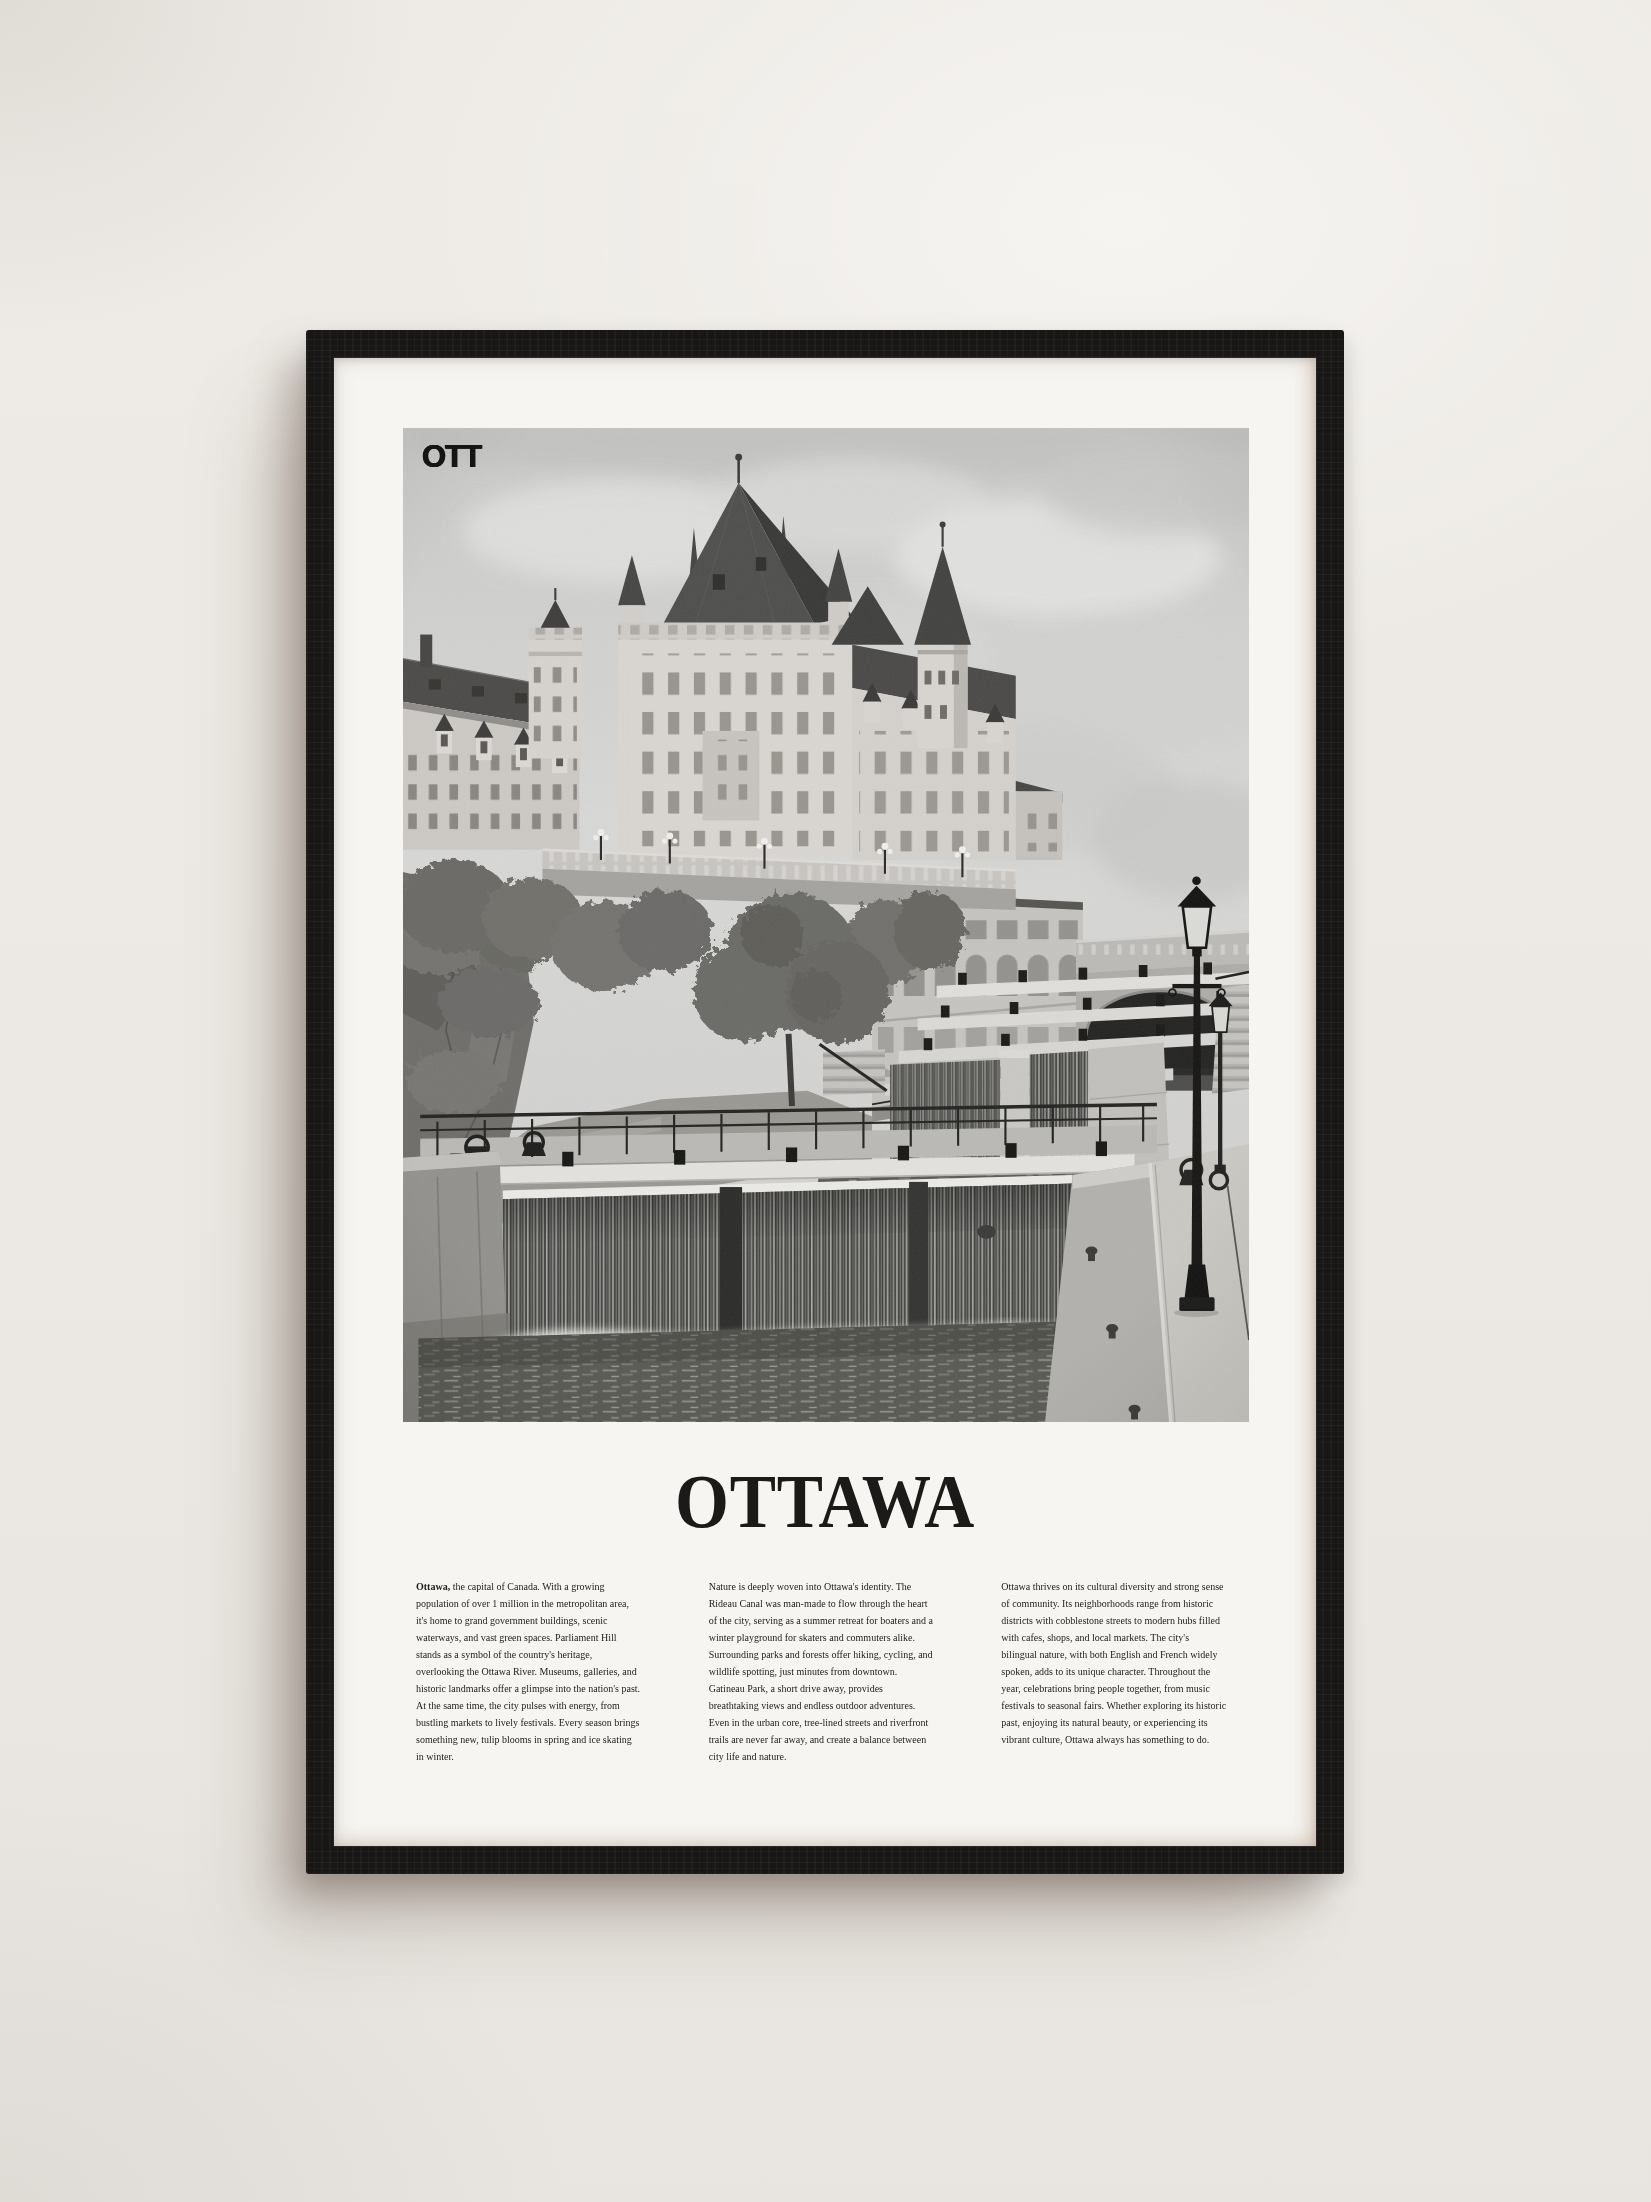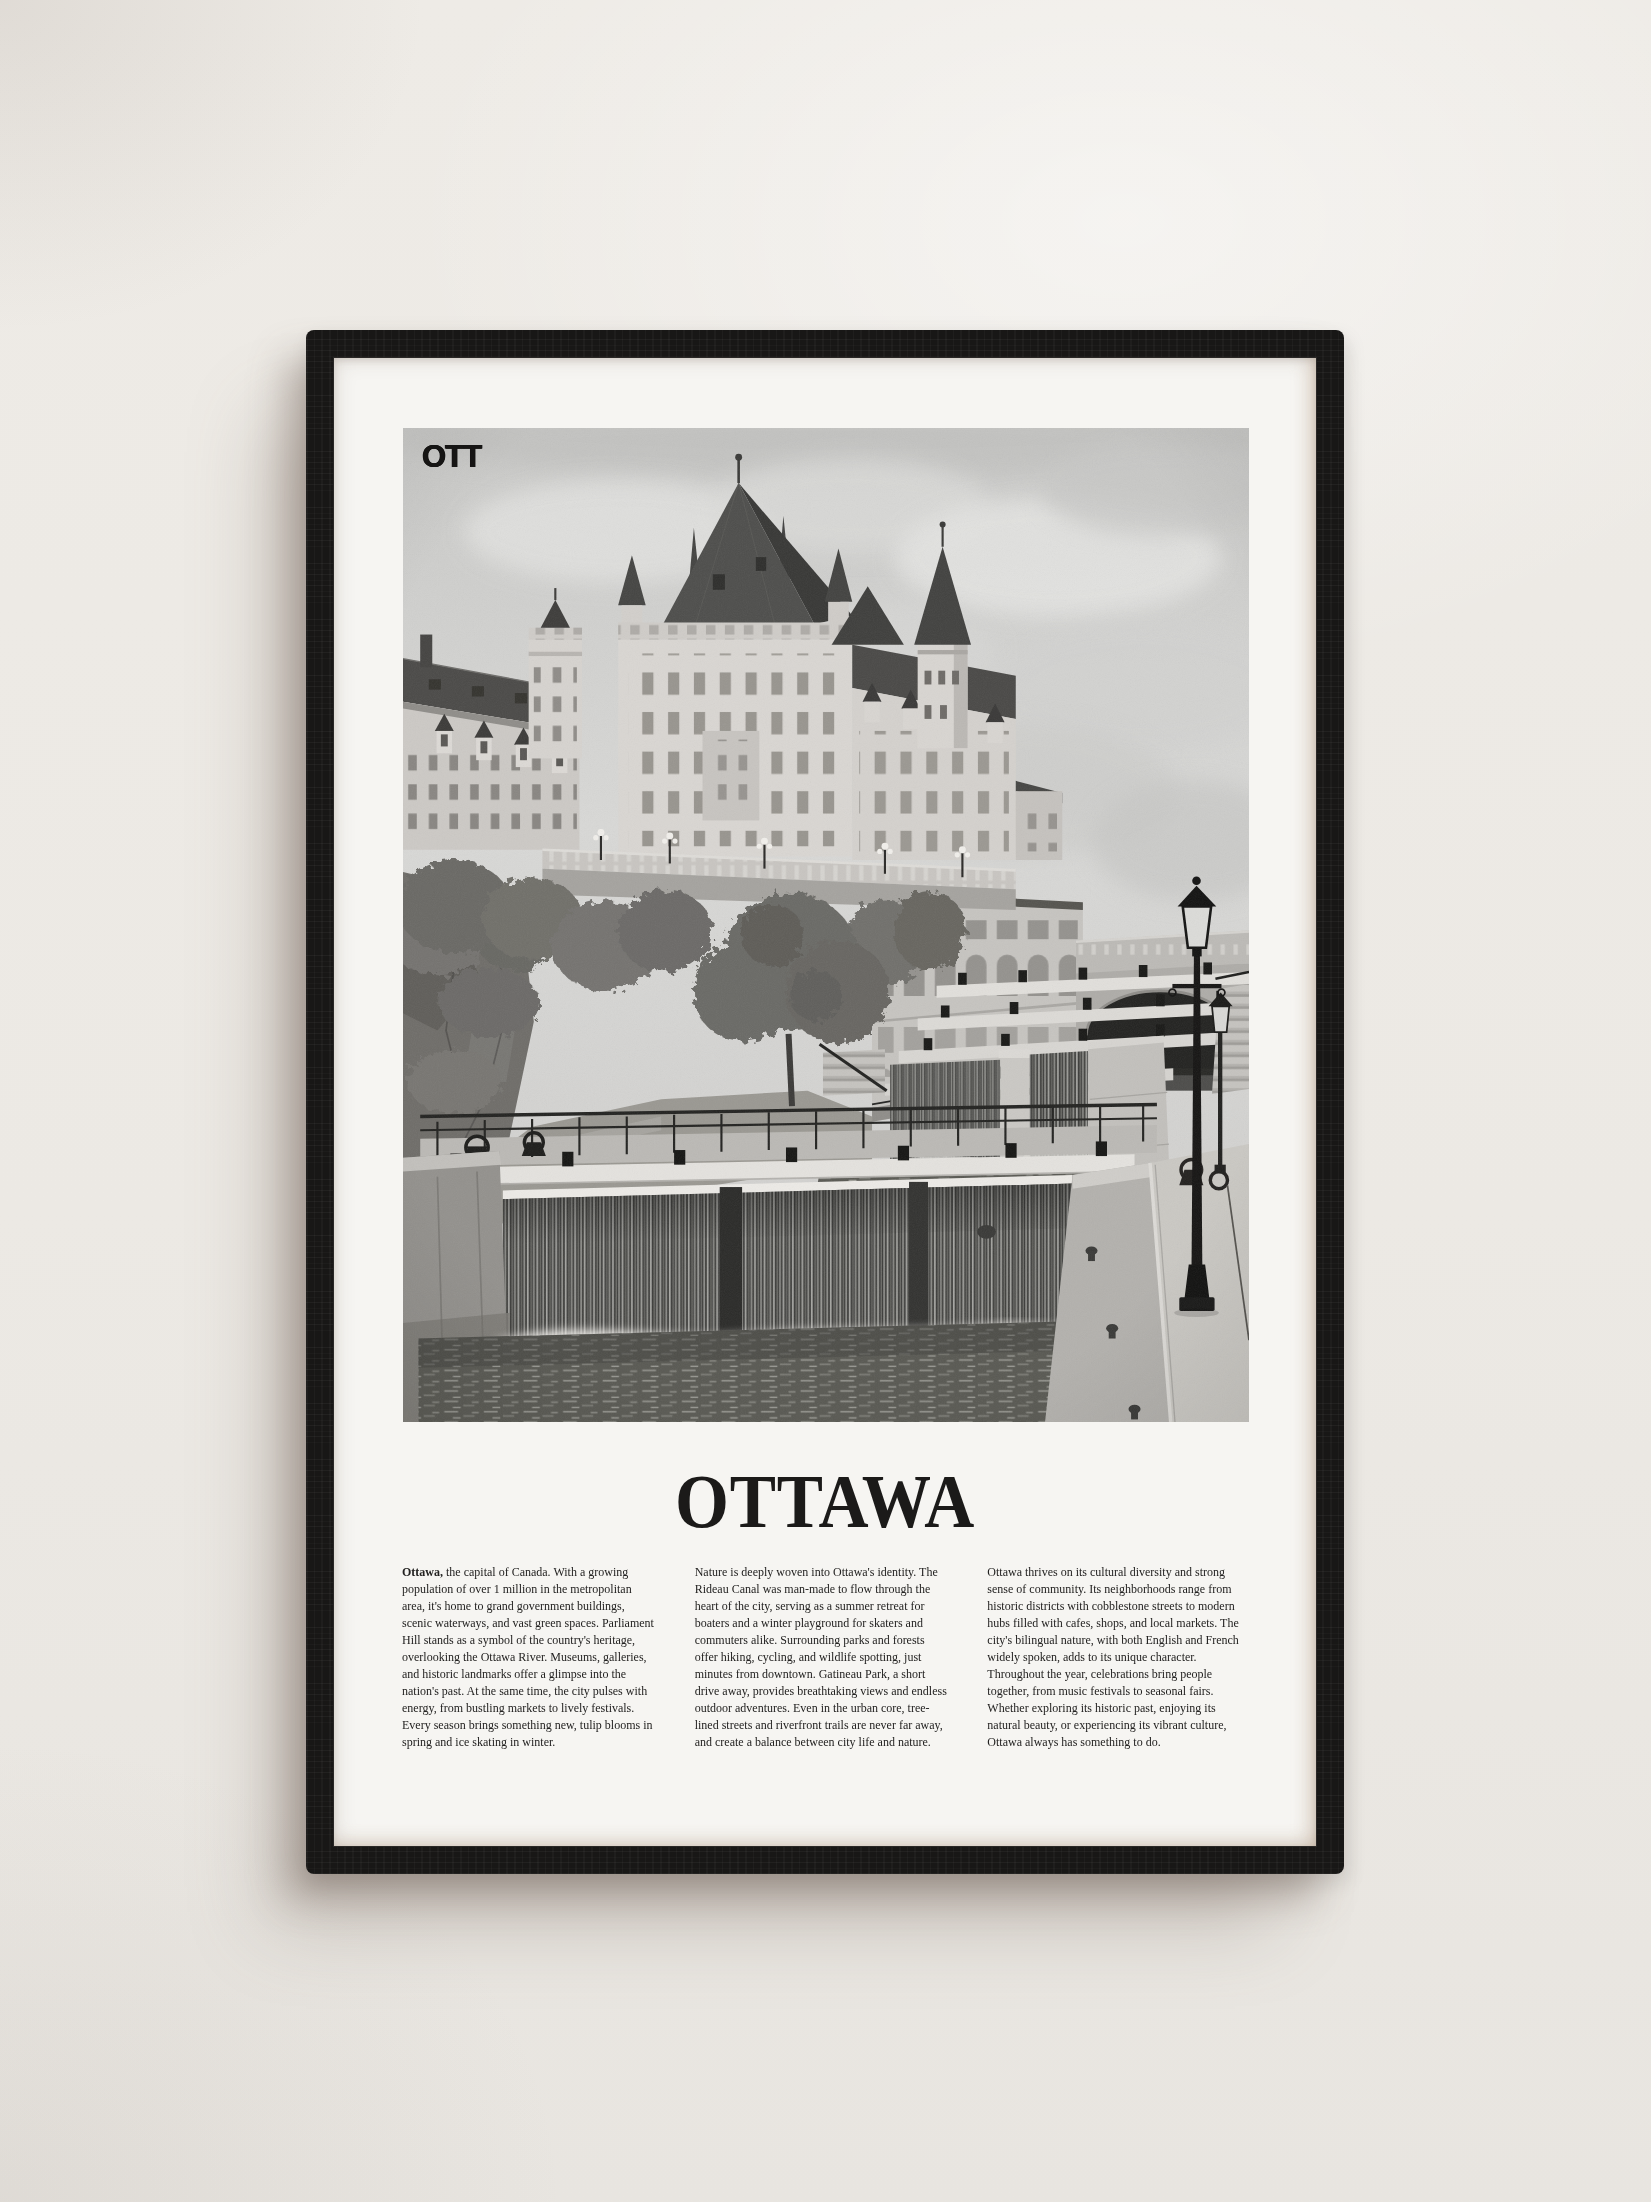--- a/index.html
+++ b/index.html
@@ -6,21 +6,21 @@
   body{
     background:
       radial-gradient(1205px 774px at 68% 10%, rgba(255,255,255,.45), rgba(255,255,255,0) 60%),
       radial-gradient(774px 602px at 0% 0%, rgba(150,138,128,.16), rgba(150,138,128,0) 55%),
       radial-gradient(946px 774px at 0% 100%, rgba(140,128,118,.10), rgba(140,128,118,0) 60%),
       linear-gradient(180deg,#eeebe6 0%,#ece9e4 55%,#e8e5e0 100%);
     font-family:"Liberation Sans", sans-serif;
   }
   .frame{
     position:absolute; left:306px; top:330px; width:1038px; height:1544px;
-    box-sizing:border-box; padding:28px; border-radius:8px;
+    box-sizing:border-box; padding:28px; border-radius:3px;
     background:
       repeating-linear-gradient(0deg, rgba(255,255,255,.045) 0 0.9px, rgba(0,0,0,0) 0.9px 5.2px, rgba(255,255,255,.022) 5.2px 6px, rgba(0,0,0,0) 6px 11.2px),
       repeating-linear-gradient(90deg, rgba(255,255,255,.03) 0 1.7px, rgba(0,0,0,0) 1.7px 7.7px),
       #181716;
     box-shadow:
       -22.4px 26px 38px -3.4px rgba(112,96,86,.42),
       -55px 67px 77px -15.5px rgba(120,104,94,.28),
       3.4px 8.6px 19px rgba(0,0,0,.10);
   }
   .poster{
@@ -47,22 +47,22 @@
     position:absolute; left:0; top:1105px; width:100%; margin:0;
     text-align:center; font-family:"Liberation Serif", serif; font-weight:700;
     font-size:77px; line-height:1; letter-spacing:0.9px; color:#1b1a19;
     transform:scaleX(.9);
   }
   .columns{
     position:absolute; left:68px; top:1206px; width:839px;
     display:flex; gap:39px;
   }
   .col{
-    flex:1 1 0; font-family:"Liberation Serif", serif; font-size:12px;
-    line-height:17px; color:#232221; margin:0; text-align:left;
+    flex:1 1 0; font-family:"Liberation Serif", serif; font-size:10px;
+    line-height:17px; color:#232221; margin:14px; text-align:left;
   }
   .col b{font-weight:700;}
 </style>
 </head>
 <body>
 
 <div>
   <div class="frame">
     <div class="poster">
 

